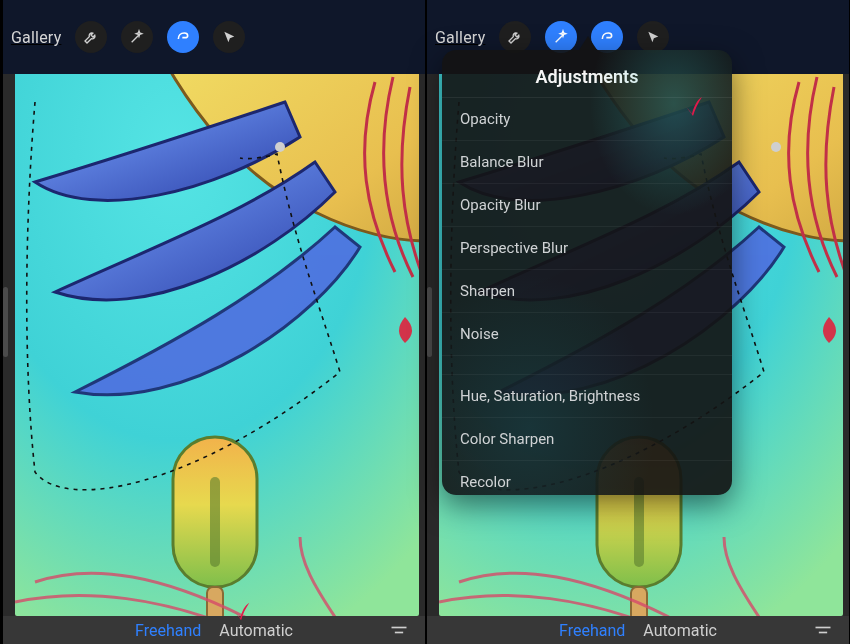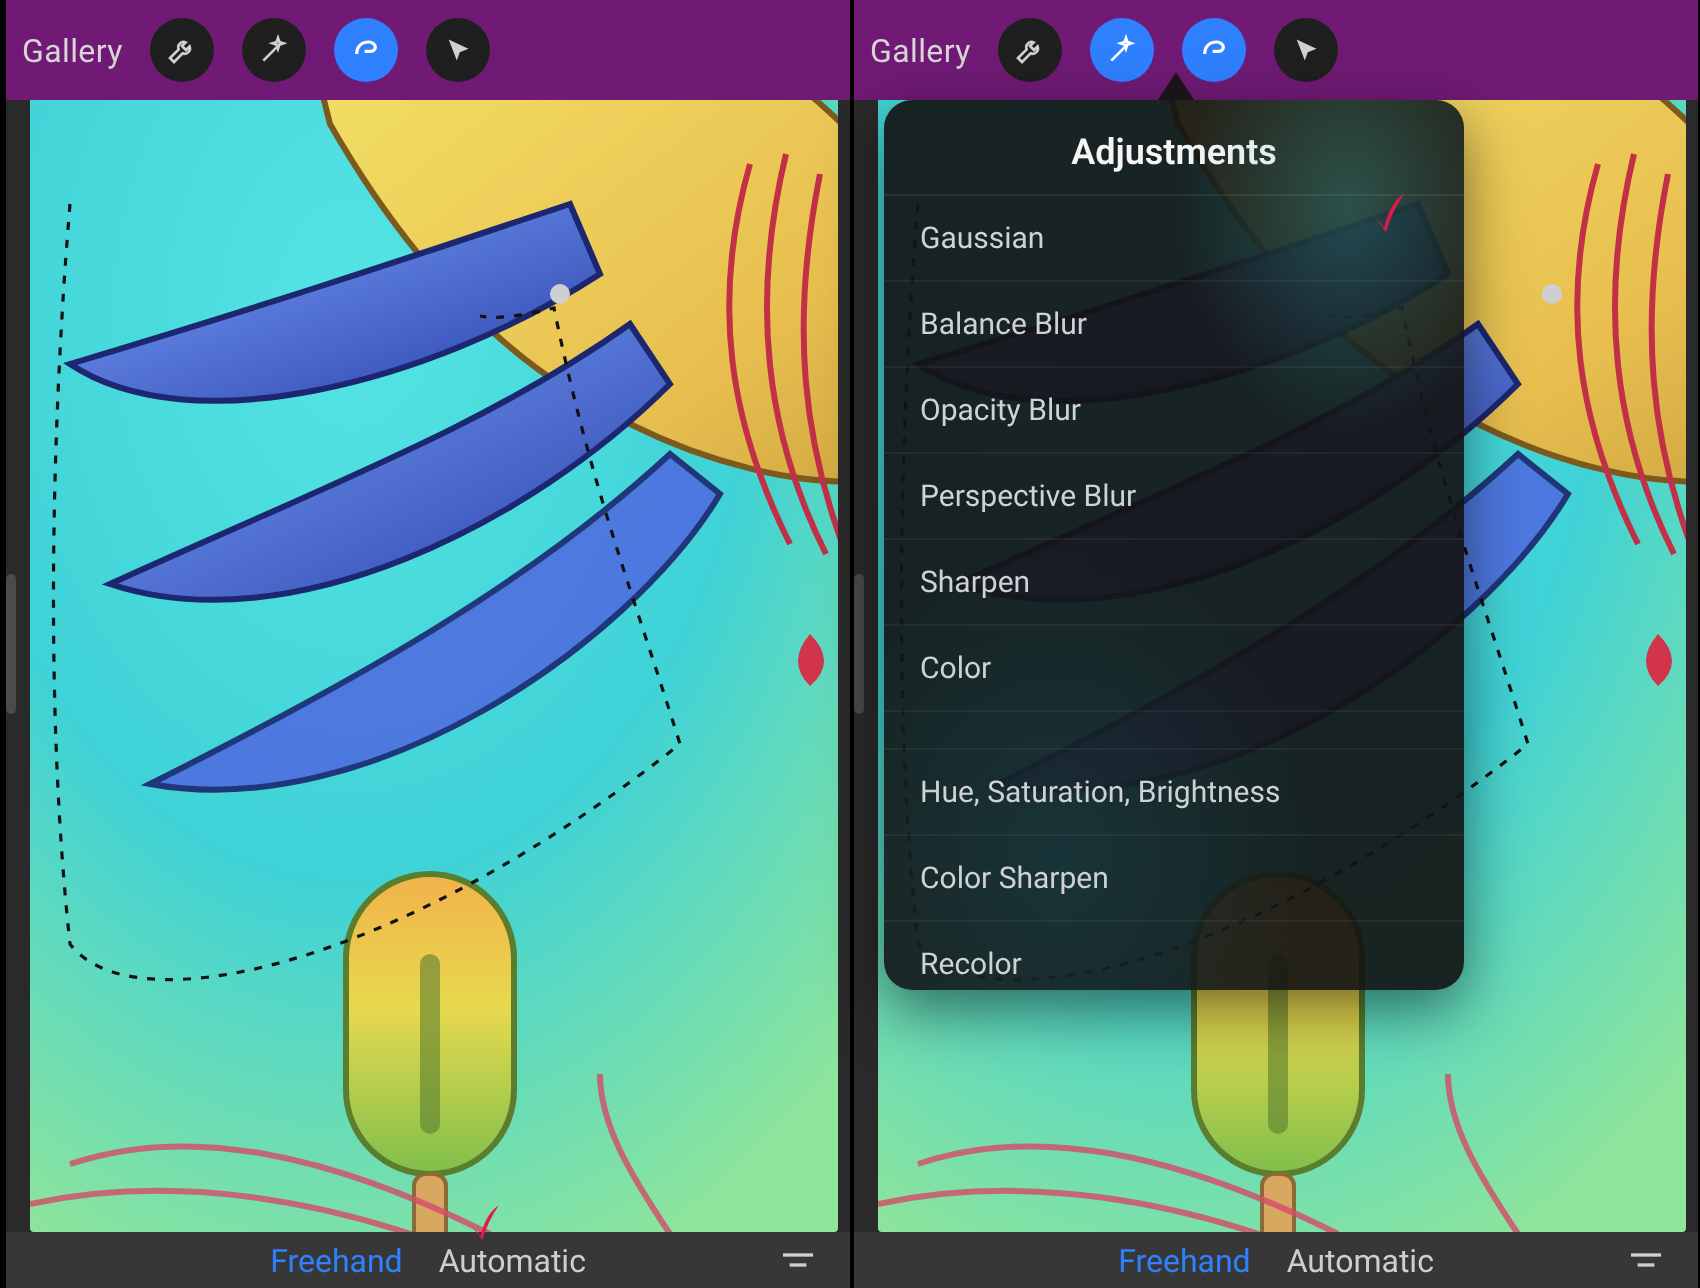--- a/index.html
+++ b/index.html
@@ -1,20 +1,20 @@
 <!DOCTYPE html>
 <html><head>
 <meta charset="utf-8">
 <style>
   html,body{margin:0;padding:0;background:#111;font-family:-apple-system,BlinkMacSystemFont,"Segoe UI",Roboto,Helvetica,Arial,sans-serif;}
   .stage{position:relative;width:850px;height:644px;background:#000;overflow:hidden;}
   .pane{position:absolute;top:0;width:422px;height:644px;background:#2a2a2a;}
   .pane.left{left:3px;}
   .pane.right{left:427px;}
-  .topbar{position:absolute;top:0;left:0;right:0;height:42px;background:#701a75;display:flex;align-items:center;padding:4px 8px;gap:14px;z-index:6;}
+  .topbar{position:absolute;top:0;left:0;right:0;height:42px;background:#0f172a;display:flex;align-items:center;padding:16px 8px;gap:14px;z-index:6;text-decoration:underline;}
   .gallery{color:#d6d6d6;font-size:16px;letter-spacing:.2px;}
   .tbtn{width:32px;height:32px;border-radius:50%;background:#1f1f1f;display:flex;align-items:center;justify-content:center;color:#d0d0d0;}
   .tbtn.active{background:#2f80ff;color:#fff;}
   .icon{display:block;}
   .canvas{position:absolute;top:42px;bottom:28px;left:12px;right:6px;overflow:hidden;border-radius:2px;}
   .bg{position:absolute;inset:0;}
   .bottombar{position:absolute;bottom:0;left:0;right:0;height:28px;background:#373737;display:flex;align-items:center;justify-content:center;gap:18px;font-size:16px;z-index:5;}
   .free{color:#2f80ff;}
   .auto{color:#cfcfcf;}
   .foot-icon{color:#cfcfcf;display:flex;align-items:center;}
@@ -214,26 +214,26 @@
           </g>
           <path d="M20 60 C 10 180 8 320 20 430 C 50 470 180 445 325 330 C 300 250 280 200 262 112 C 250 115 235 118 225 116" fill="none" stroke="#111" stroke-width="1.6" stroke-dasharray="4 5"></path>
         </svg>
       </div>
       <div class="sel-dot" style="left:332px;top:100px"></div>
     </div>
 
     <div class="panel-tip"></div>
     <div class="panel">
       <h3>Adjustments</h3>
-      <div class="pitem">Gaussian</div>
+      <div class="pitem">Opacity</div>
       <div class="pitem">Balance Blur</div>
       <div class="pitem">Opacity Blur</div>
       <div class="pitem">Perspective Blur</div>
       <div class="pitem">Sharpen</div>
-      <div class="pitem">Color</div>
+      <div class="pitem">Noise</div>
       <div class="pgap"></div>
       <div class="pitem">Hue, Saturation, Brightness</div>
       <div class="pitem">Color Sharpen</div>
       <div class="pitem" style="padding-bottom:4px">Recolor</div>
     </div>
 
     <div class="checkred" style="left:255px;top:94px">
       <svg width="24" height="24" viewBox="0 0 24 24">
           <path d="M4 13 C 7 16 9 18 10 20 C 12 12 15 6 20 3 C 16 9 13 15 11 22 C 9 19 6 15 4 13 Z" fill="#e21a4a"></path>
         </svg>

